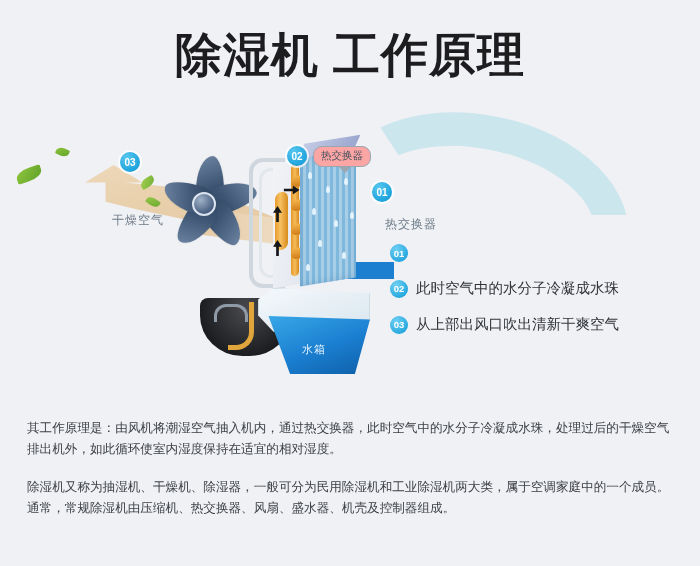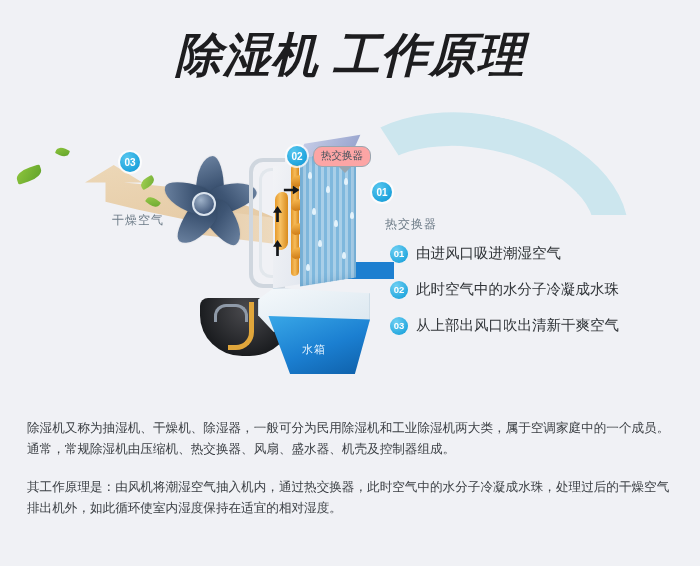--- a/index.html
+++ b/index.html
@@ -9,21 +9,21 @@
     font-family: "Liberation Sans", "DejaVu Sans", sans-serif;
     overflow: hidden;
   }
   #page { position: relative; width: 700px; height: 566px; background: #f0f1f5; }
 
   
   #title {
     position: absolute; left: 0; top: 24px; width: 700px;
     text-align: center;
     font-size: 47px; font-weight: bold; letter-spacing: 1px;
-    color: #1d1d1f; white-space: nowrap; font-style: italic;
+    color: #1d1d1f; white-space: nowrap;
   }
   #title .t2 { margin-left: 14px; font-weight: bold; }
 
   
   #stage { position: absolute; left: 0; top: 120px; width: 700px; height: 270px; }
 
   
   .dry-arrow {
     position: absolute; left: 85px; top: 45px;
     width: 205px; height: 80px;
@@ -301,31 +301,30 @@
     <div class="badge" style="left:287px; top:26px">02</div>
     <div class="bubble" style="left:313px; top:26px">热交换器</div>
 
     <div class="badge" style="left:372px; top:62px">01</div>
     <div class="ill-label" style="left:385px; top:96px">热交换器</div>
   </div>
 
   <div id="steps">
     <div class="step">
       <div class="sbadge">01</div>
-      <div class="stext">由进风口吸进潮湿空气</div>
     </div>
     <div class="step">
       <div class="sbadge">02</div>
       <div class="stext">此时空气中的水分子冷凝成水珠</div>
     </div>
     <div class="step">
       <div class="sbadge">03</div>
       <div class="stext">从上部出风口吹出清新干爽空气</div>
     </div>
   </div>
 
 
   <div id="copy">
+    <p>其工作原理是：由风机将潮湿空气抽入机内，通过热交换器，此时空气中的水分子冷凝成水珠，处理过后的干燥空气排出机外，如此循环使室内湿度保持在适宜的相对湿度。</p>
     <p>除湿机又称为抽湿机、干燥机、除湿器，一般可分为民用除湿机和工业除湿机两大类，属于空调家庭中的一个成员。通常，常规除湿机由压缩机、热交换器、风扇、盛水器、机壳及控制器组成。</p>
-    <p>其工作原理是：由风机将潮湿空气抽入机内，通过热交换器，此时空气中的水分子冷凝成水珠，处理过后的干燥空气排出机外，如此循环使室内湿度保持在适宜的相对湿度。</p>
   </div>
 
 </div>
 
 </body></html>

